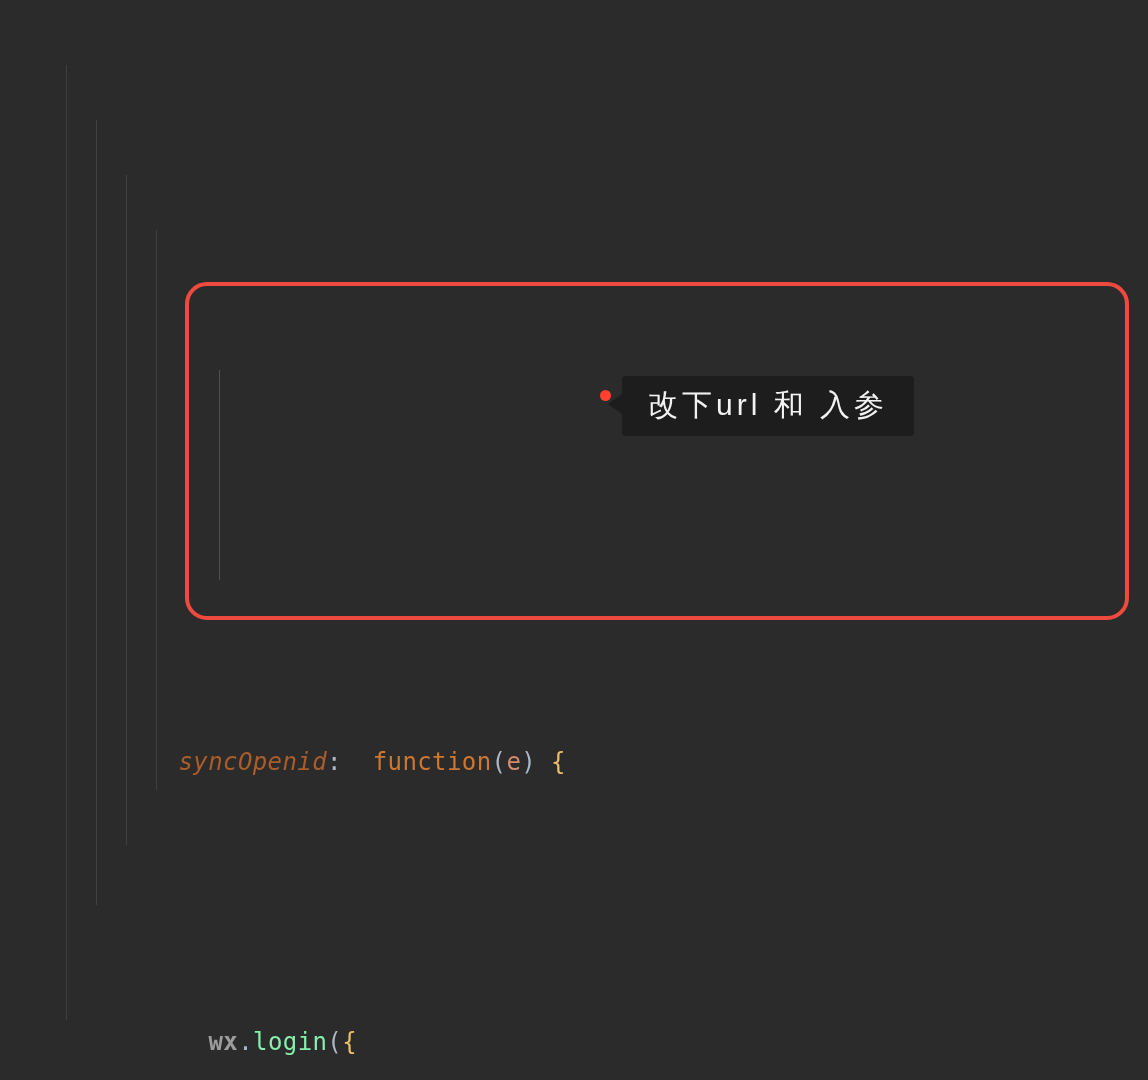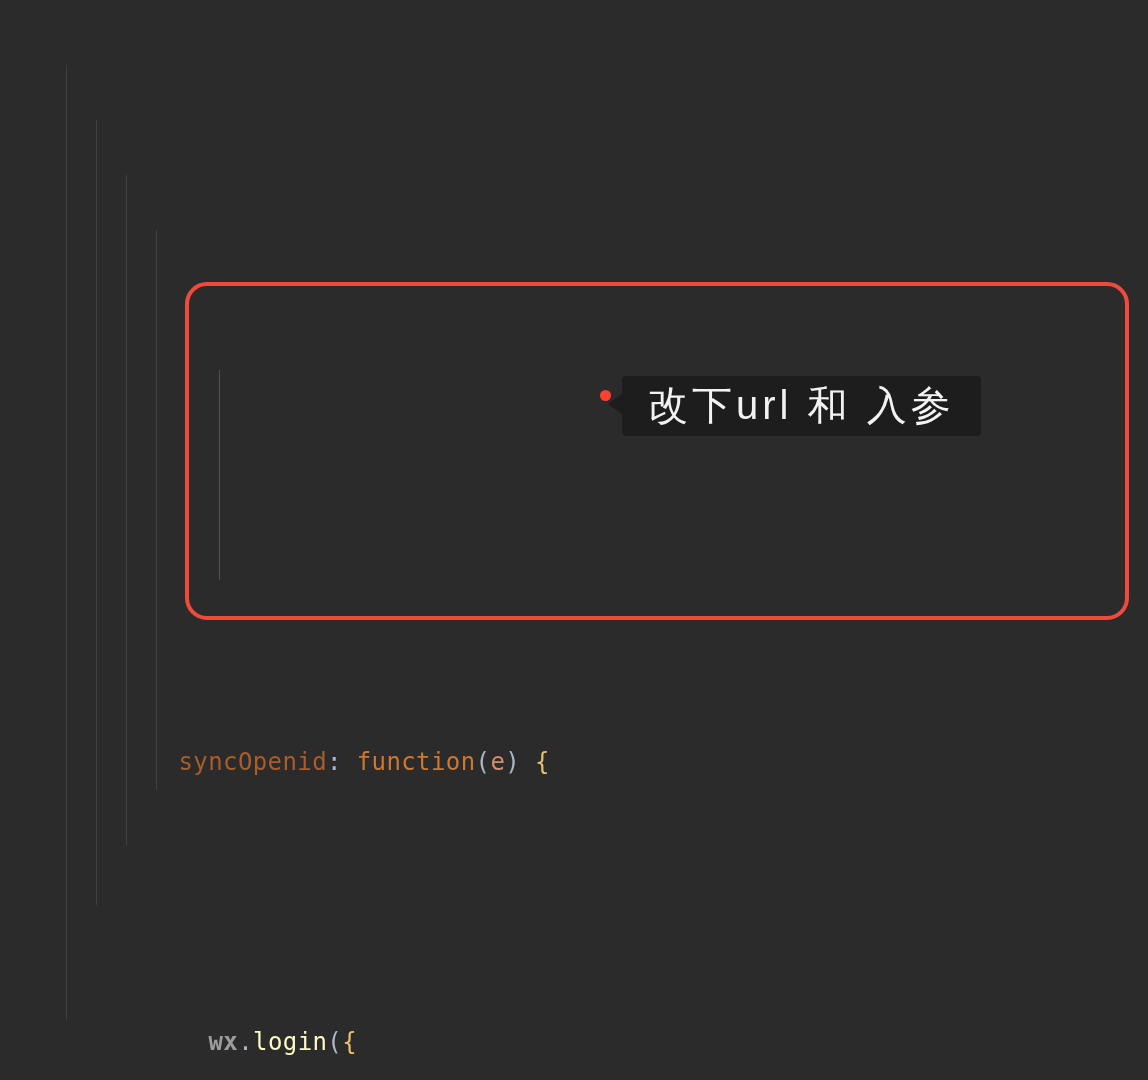--- a/index.html
+++ b/index.html
@@ -29,23 +29,23 @@
     position: absolute;
     top: 0; bottom: 0;
     width: 1px;
     background: rgba(255,255,255,0.10);
     z-index: 1;
   }
   .g1 { left: 66px;  top: 65px;  height: 955px; }
   .g2 { left: 96px;  top: 120px; height: 785px; }
   .g3 { left: 126px; top: 175px; height: 670px; }
   .g4 { left: 156px; top: 230px; height: 560px; }
-  .c-key      { color: #cc7832; }     
-  .c-warn     { color: #a85d2a; } 
-  .c-fn       { color: #fef9c3; }
+  .c-key      { color: #cc7832; margin-left: 16px; }     
+  .c-warn     { color: #a85d2a; font-style: italic; } 
+  .c-fn       { color: #86efac; }
   .c-obj      { color: #9c9c9c; font-weight: bold; }
   .c-param    { color: #d58c6f; }
   .c-punc     { color: #a9b7c6; }
   .c-yellow   { color: #e8bf6a; }
 
   .redbox {
     position: absolute;
     left: 185px;
     top: 282px;
     width: 944px;
@@ -64,21 +64,21 @@
     background: rgba(255,255,255,0.18);
     z-index: 3;
   }
 
   .tooltip {
     position: absolute;
     left: 622px;
     top: 376px;
     background: #1d1d1d;
     color: #f2f2f2;
-    font-size: 40px;
+    font-size: 30px;
     font-family: -apple-system, BlinkMacSystemFont, 'PingFang SC', 'Microsoft YaHei', sans-serif;
     padding: 10px 26px 12px 26px;
     border-radius: 4px;
     z-index: 6;
     line-height: 38px;
     letter-spacing: 4px;
     white-space: nowrap;
   }
   .tooltip::before {
     content: "";

